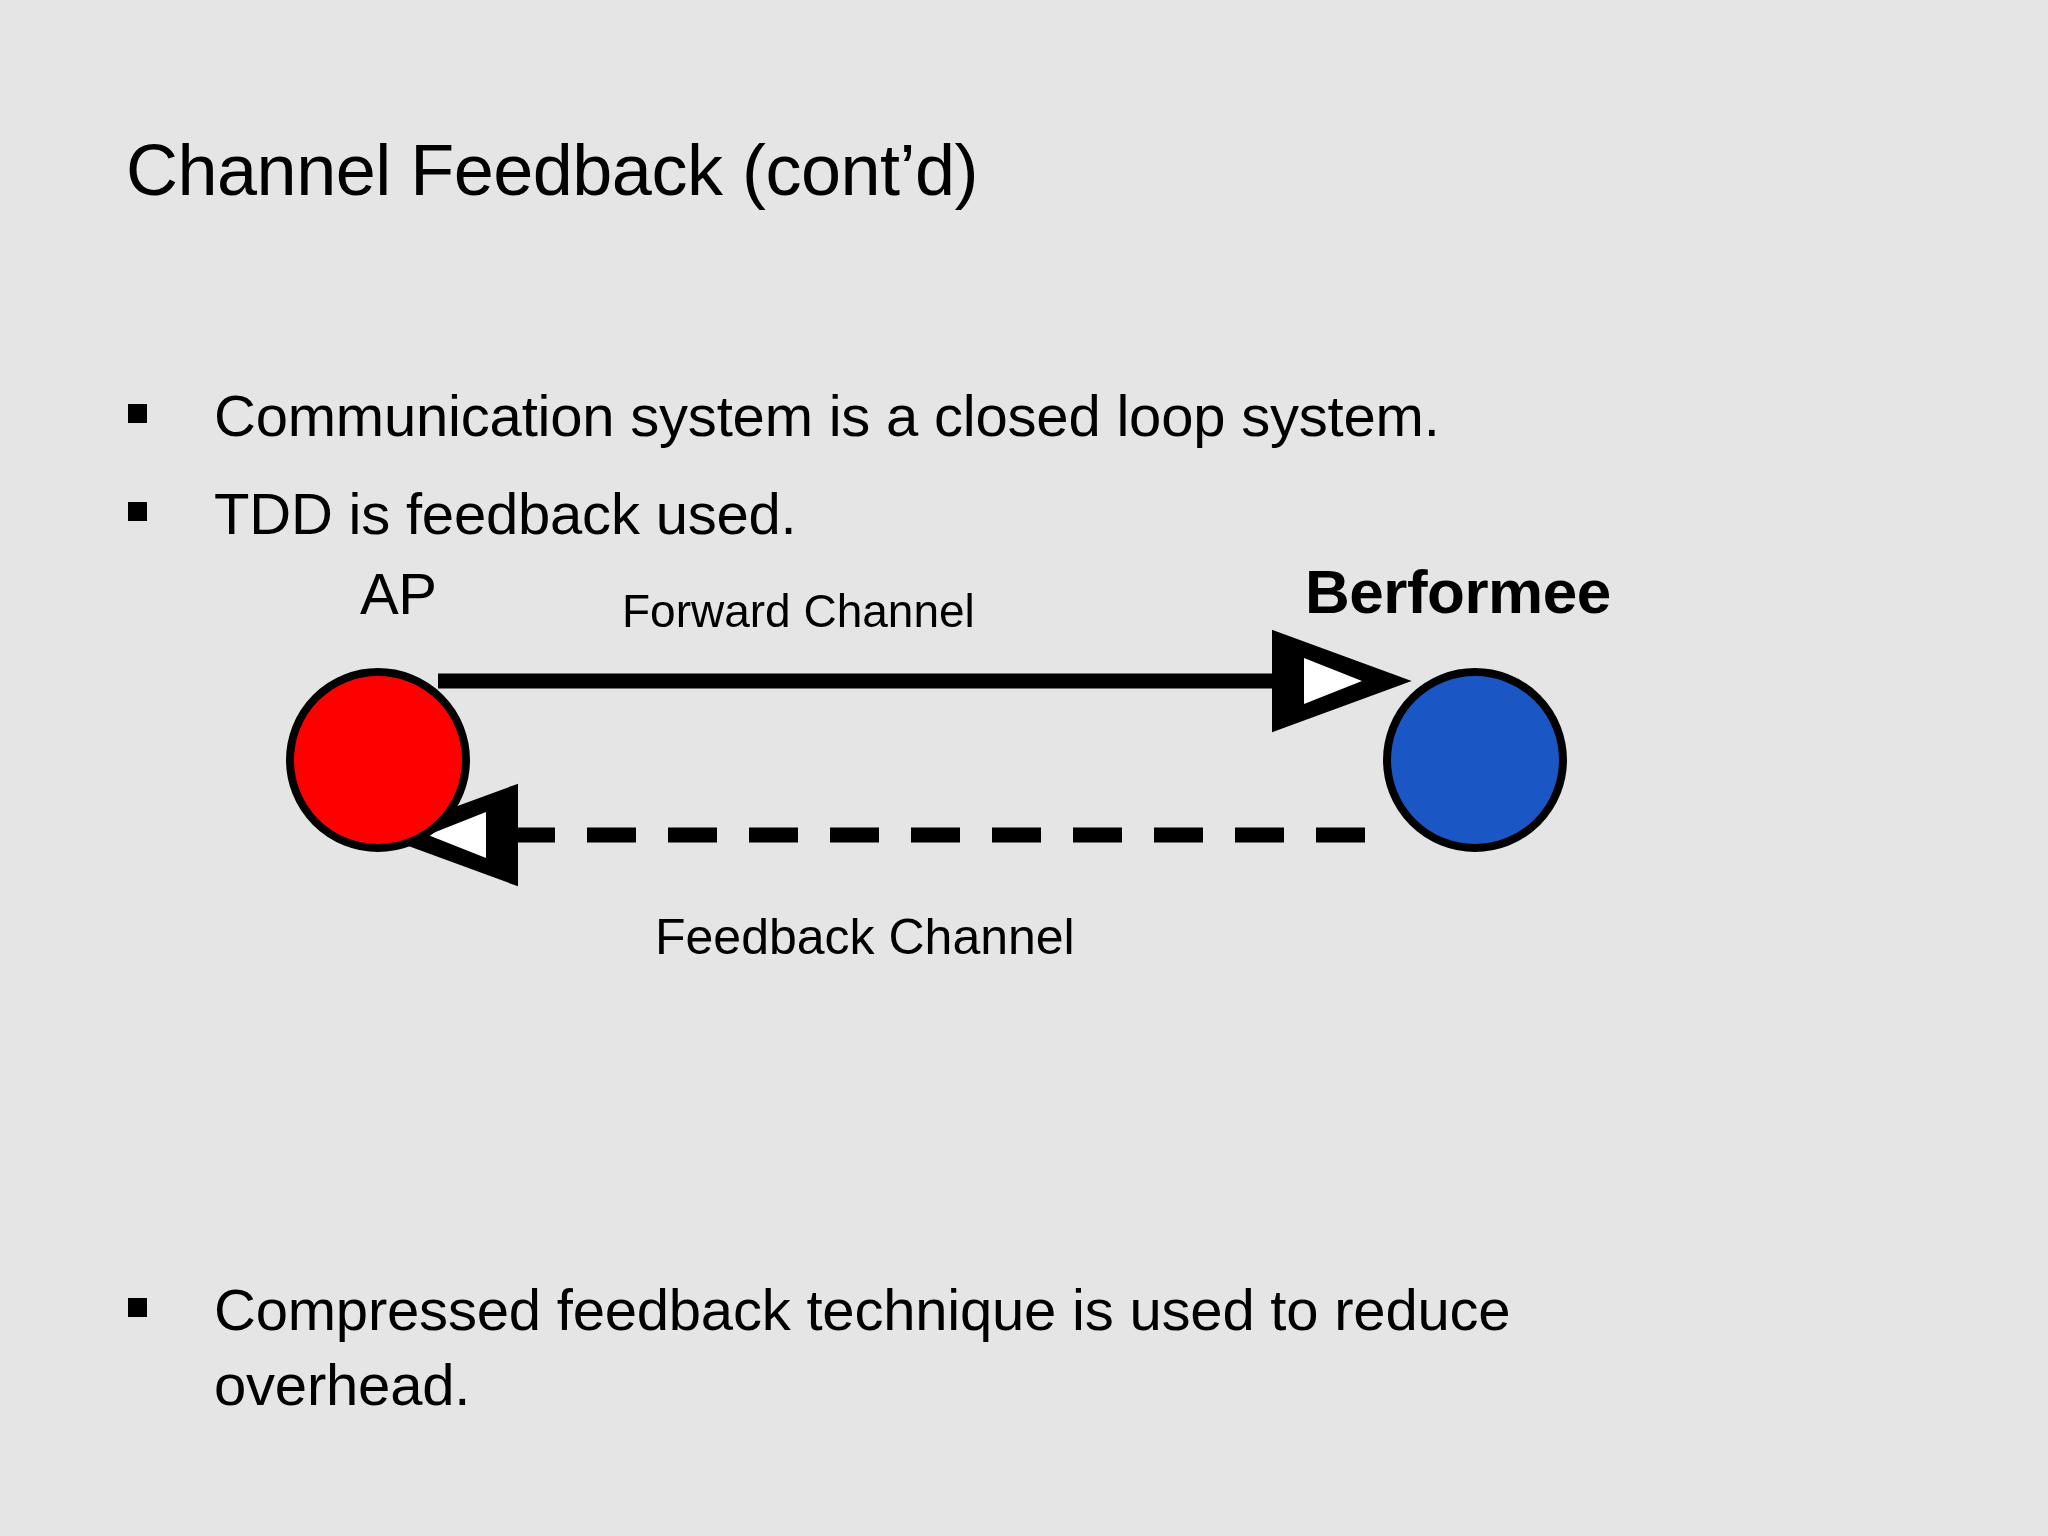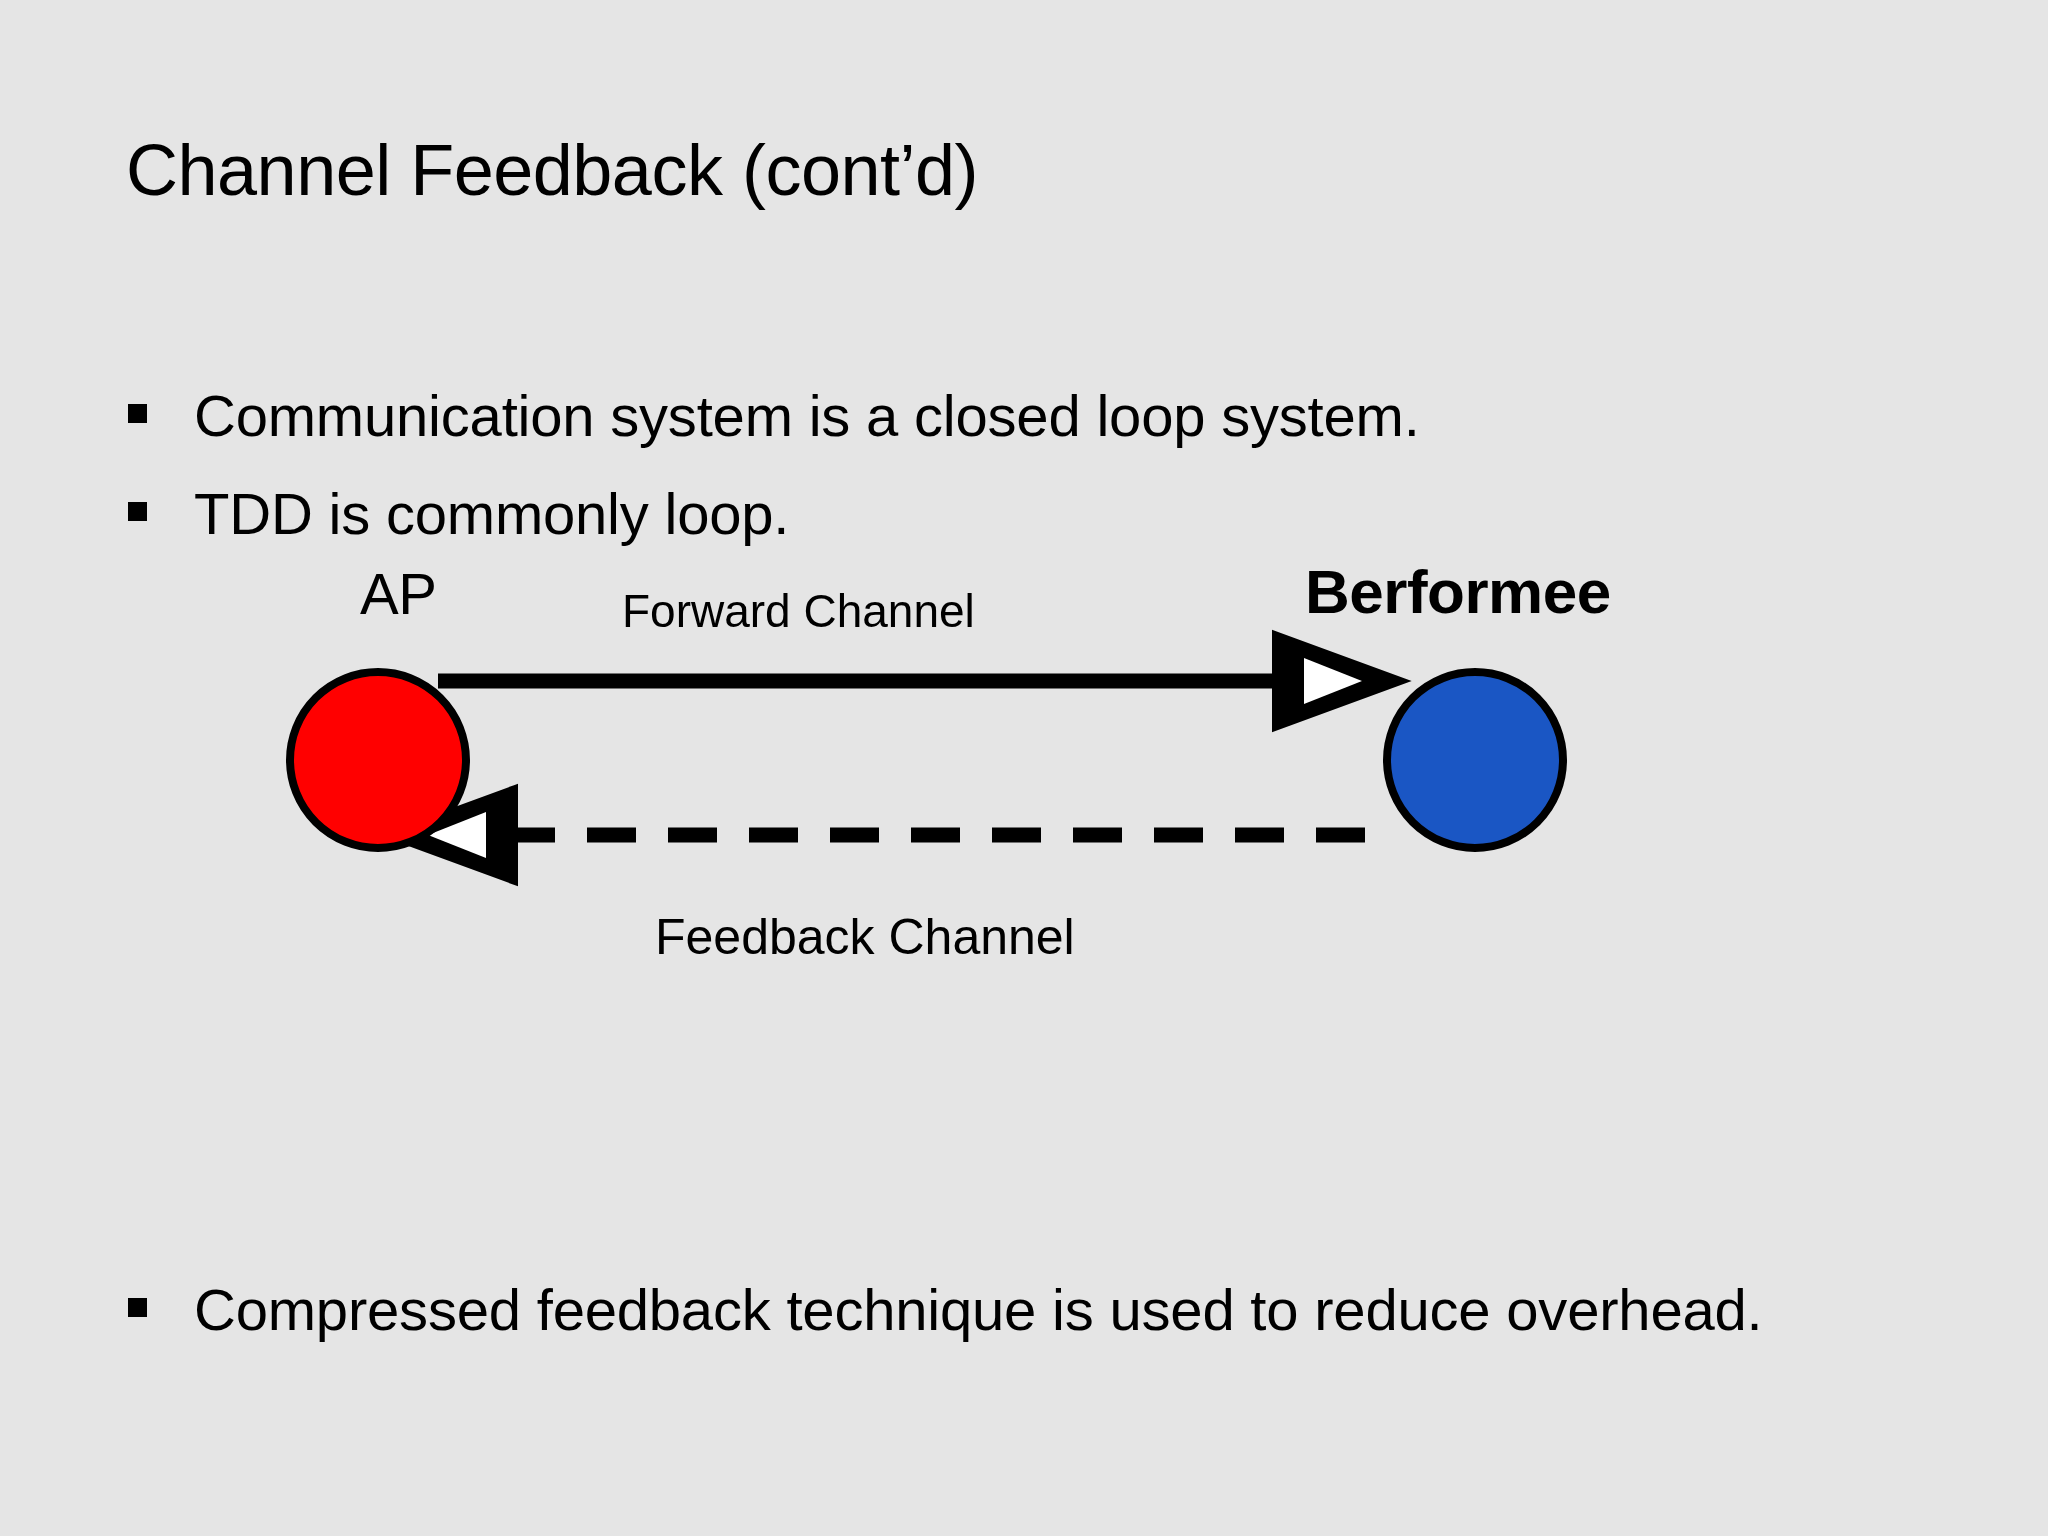--- a/index.html
+++ b/index.html
@@ -50,21 +50,21 @@
     background: #000000;
     flex: 0 0 auto;
     margin-top: 26px;
   }
   .bullet-text {
     font-size: 58px;
     line-height: 1.30;
     font-weight: 400;
     letter-spacing: -0.2px;
     color: #000000;
-    margin-left: 47px;
+    margin-left: 67px;
   }
 
   #bullet-1 { left: 128px; top: 378px; width: 1780px; }
   #bullet-2 { left: 128px; top: 476px; width: 1780px; }
   #bullet-3 { left: 128px; top: 1272px; width: 1640px; }
 
   #bullet-3 .bullet-text { max-width: 1570px; }
 
   
   #figure-area {
@@ -138,21 +138,21 @@
 
   <div id="slide-title">Channel Feedback (cont’d)</div>
 
   <div class="bullet-row" id="bullet-1">
     <span class="bullet-marker"></span>
     <span class="bullet-text">Communication system is a closed loop system.</span>
   </div>
 
   <div class="bullet-row" id="bullet-2">
     <span class="bullet-marker"></span>
-    <span class="bullet-text">TDD is commonly loop.</span>
+    <span class="bullet-text">TDD is feedback used.</span>
   </div>
 
   <div id="figure-area">
 
     <span class="diagram-label" id="label-ap">AP</span>
 
     <span class="diagram-label" id="label-berformee">Berformee</span>
 
     <span class="diagram-label" id="label-forward">Forward Channel</span>
 

